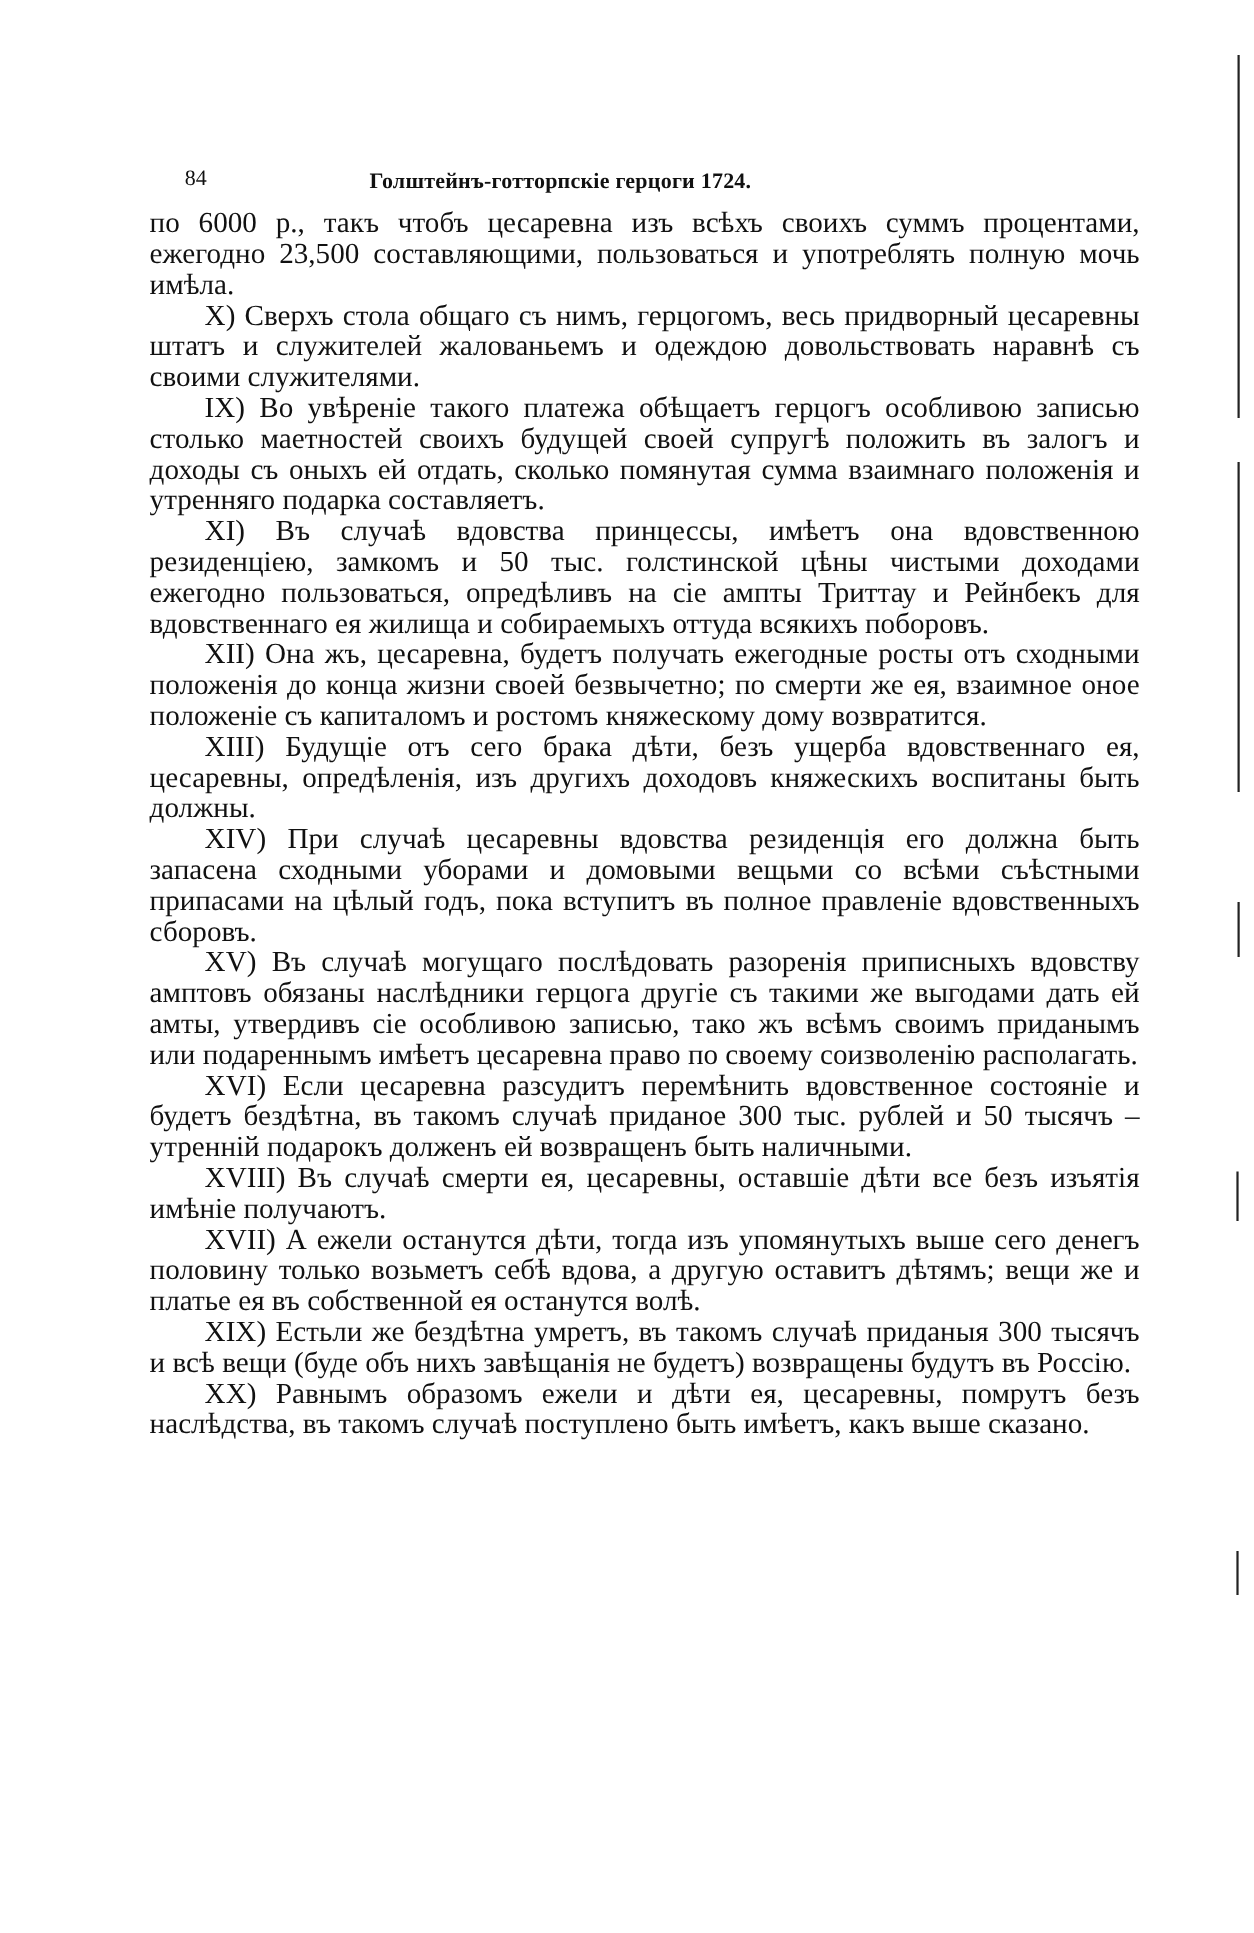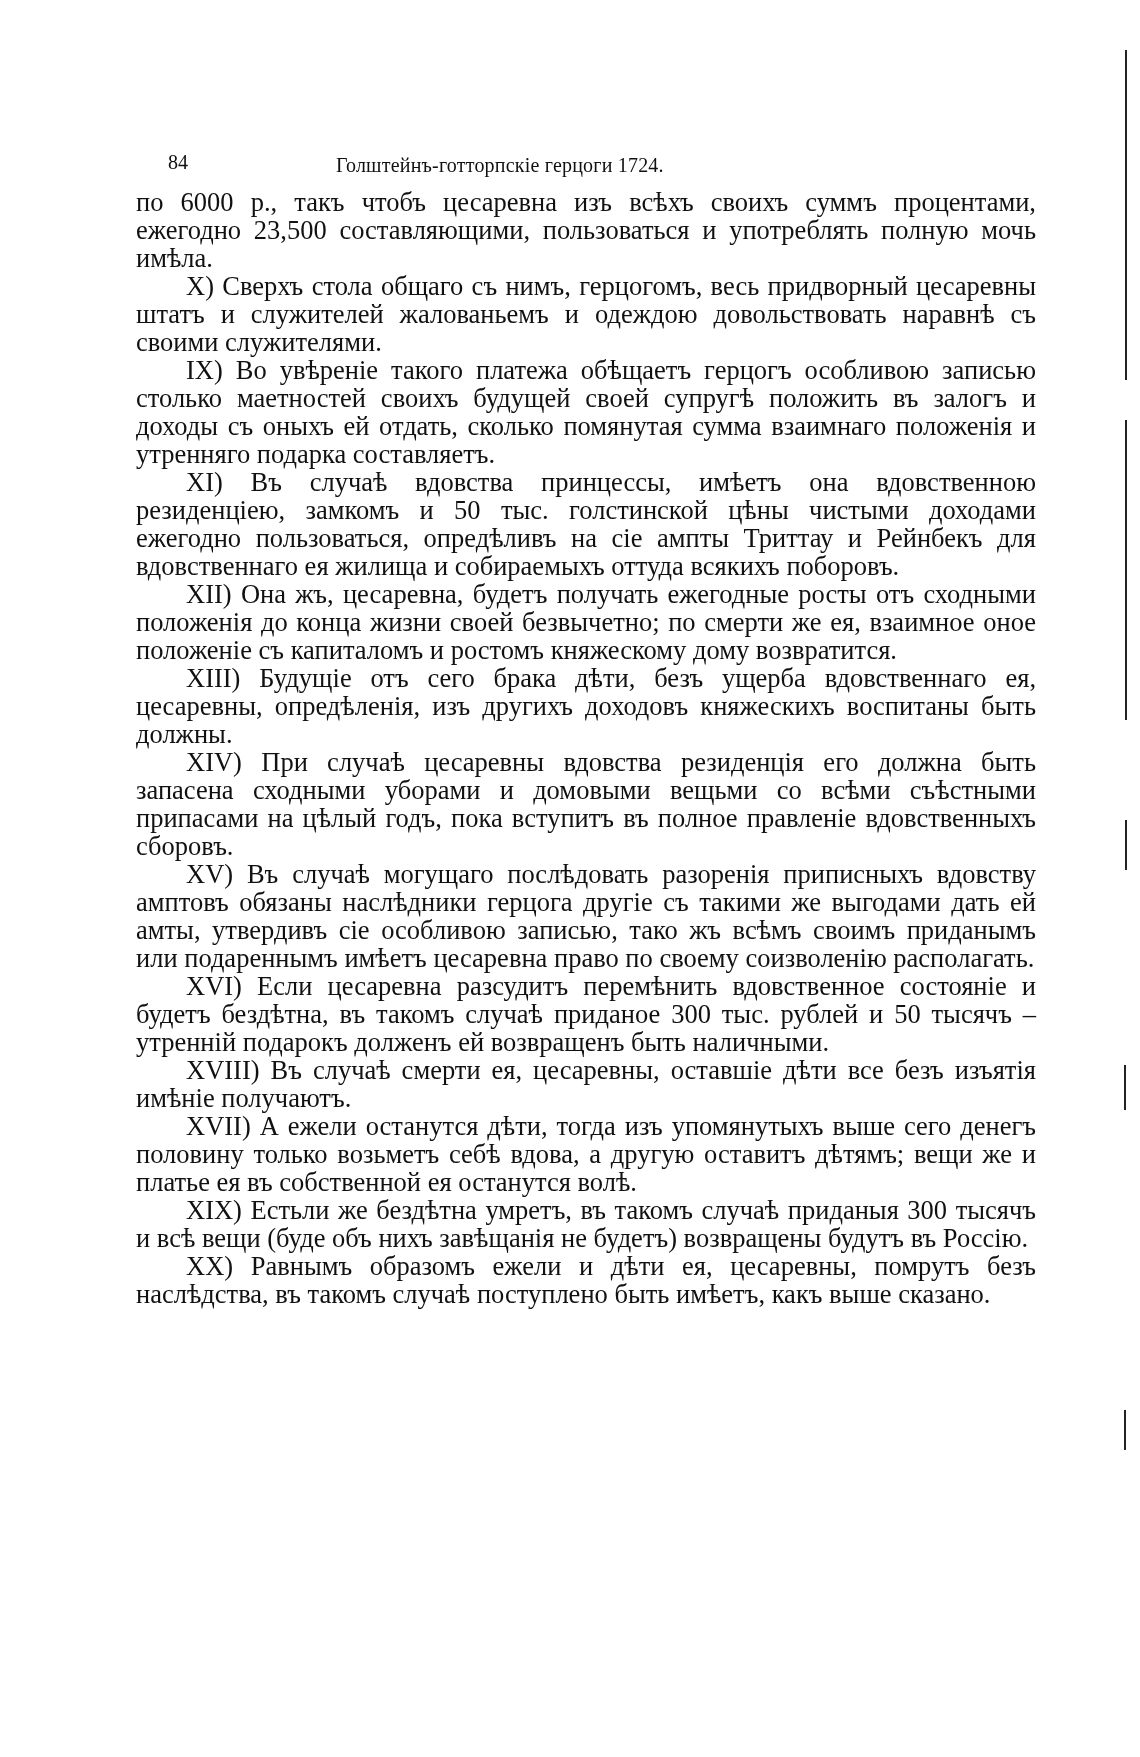--- a/index.html
+++ b/index.html
@@ -33,20 +33,21 @@
       line-height: 40px;
       margin-left: 32px;
     }
     .running-title {
       position: absolute;
       left: 200px;
       top: 8px;
       font-size: 20px;
       line-height: 30px;
       letter-spacing: 0.2px;
+      font-weight: bold;
     }
     .body-text {
       position: absolute;
       top: 188px;
       left: 0;
       width: 900px;
       font-size: 26.5px;
       line-height: 28px;
       text-align: justify;
       hyphens: manual;

